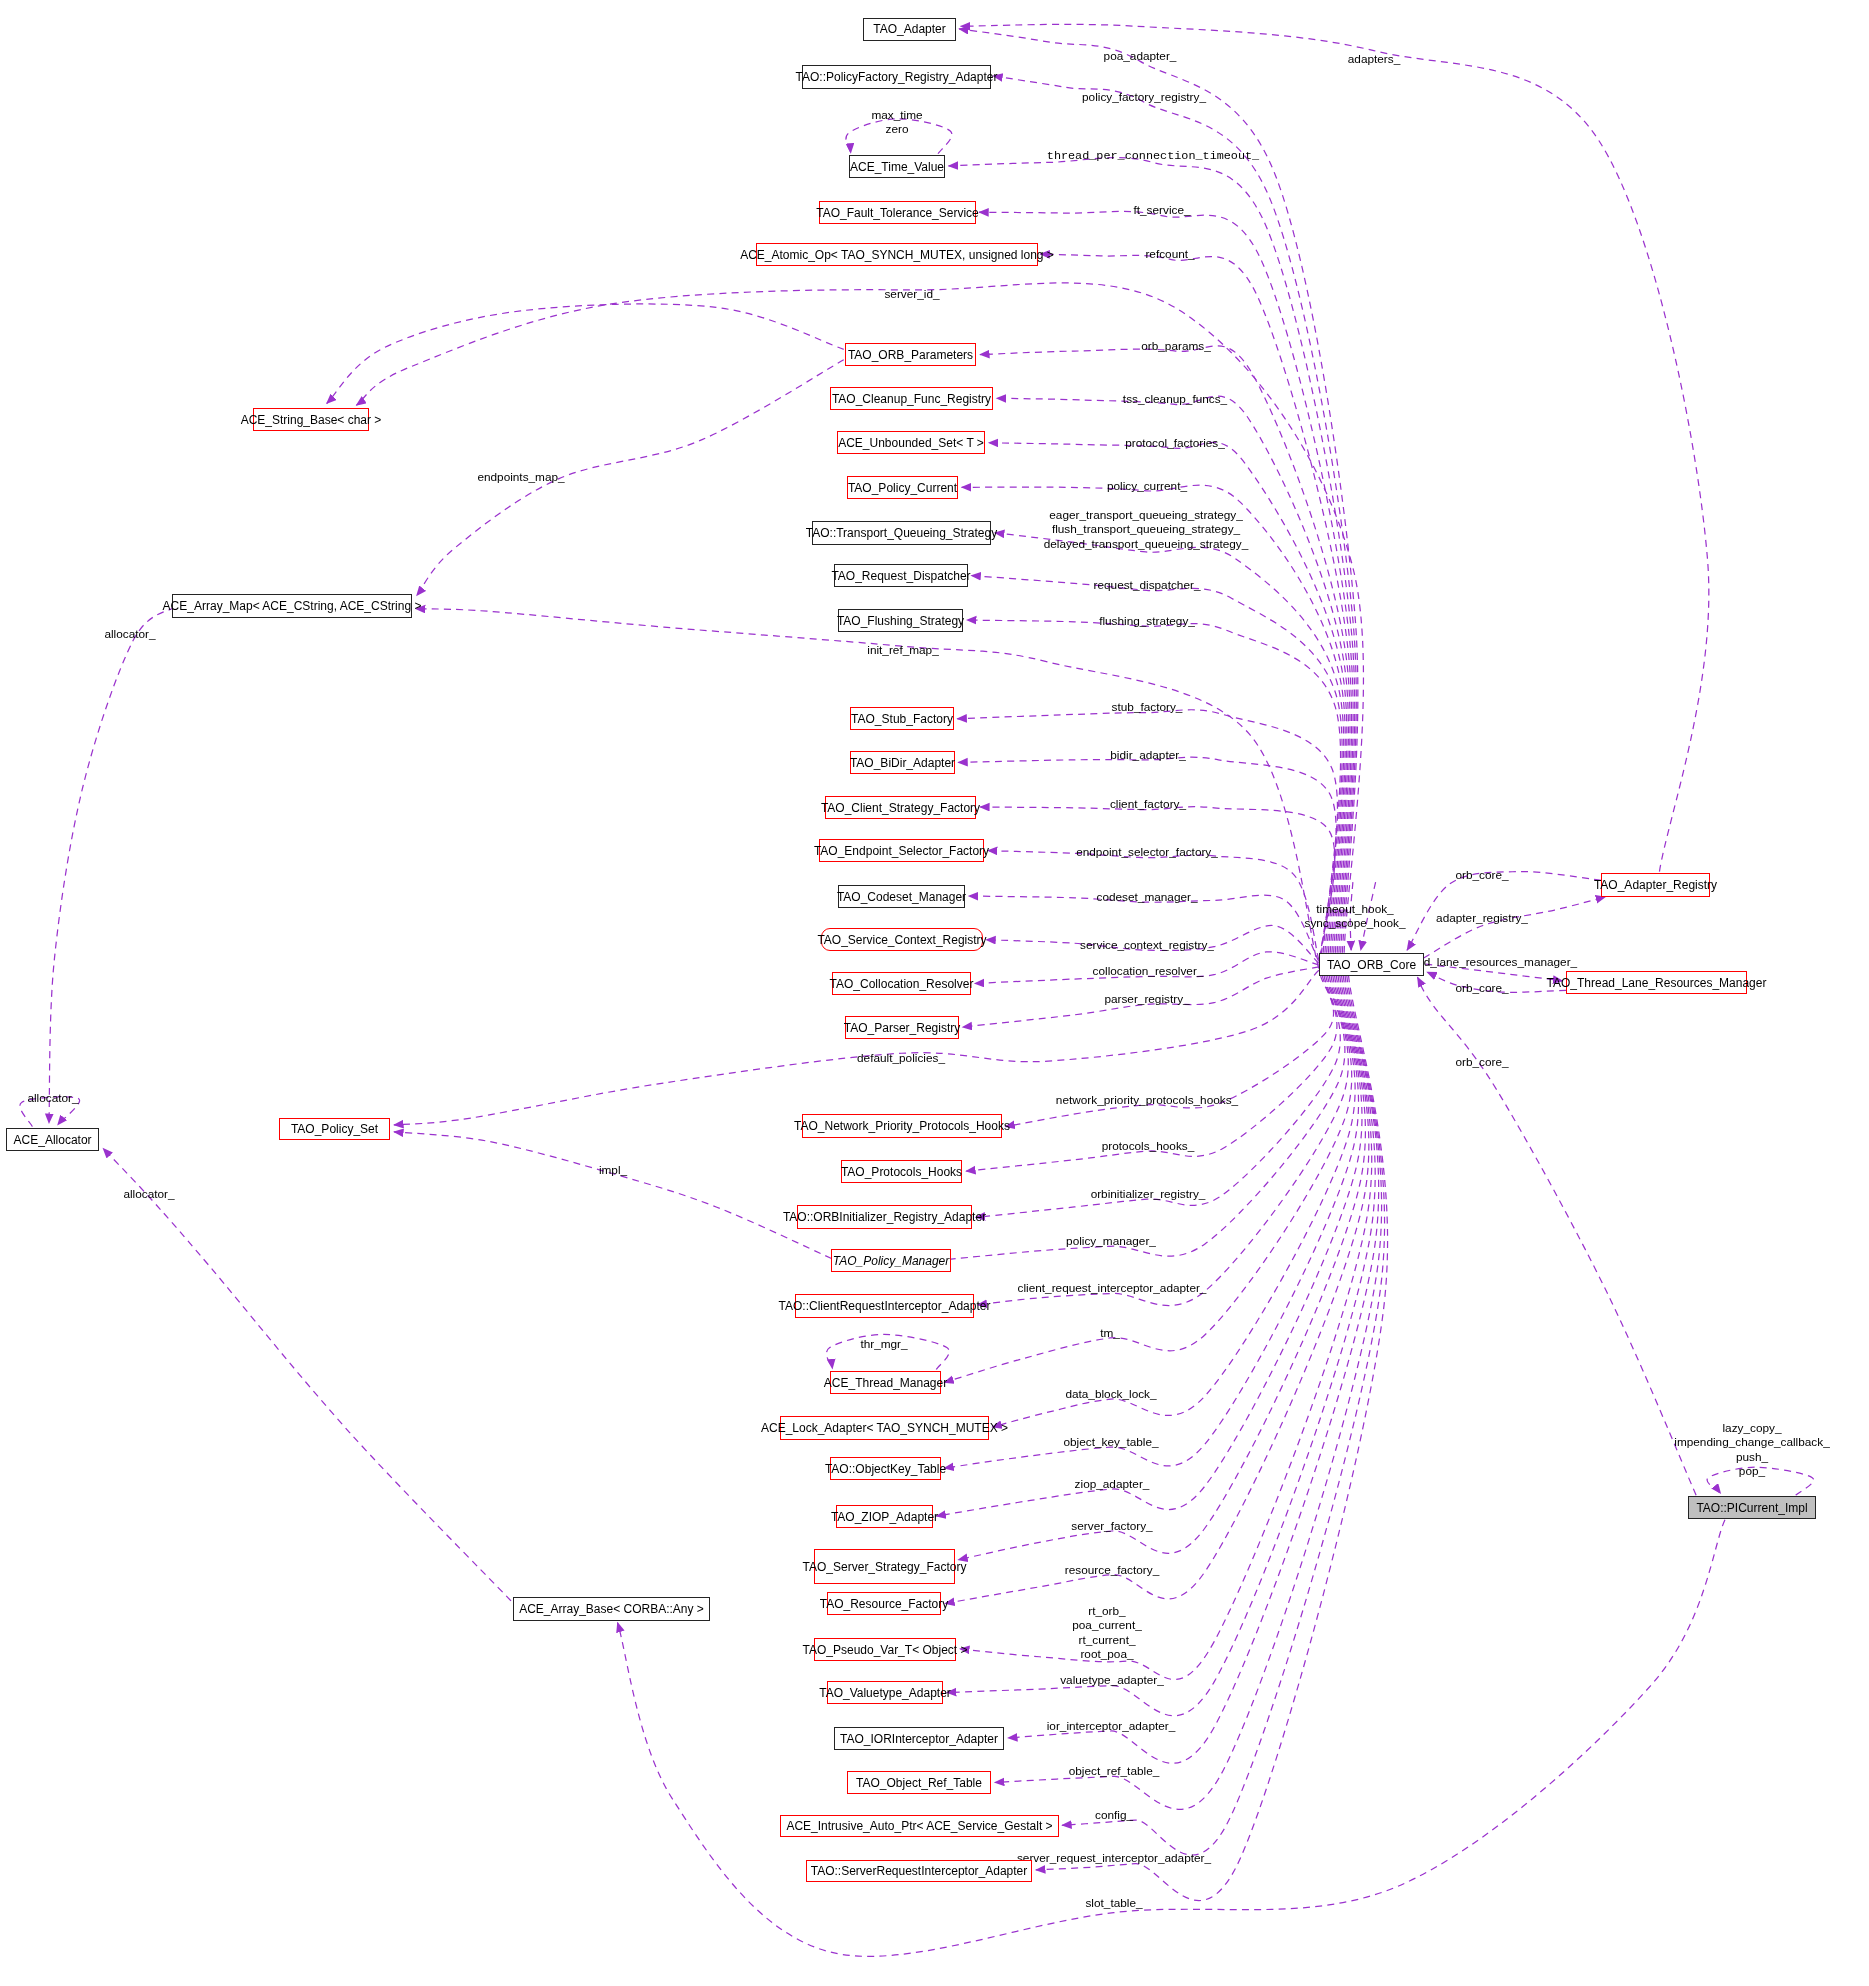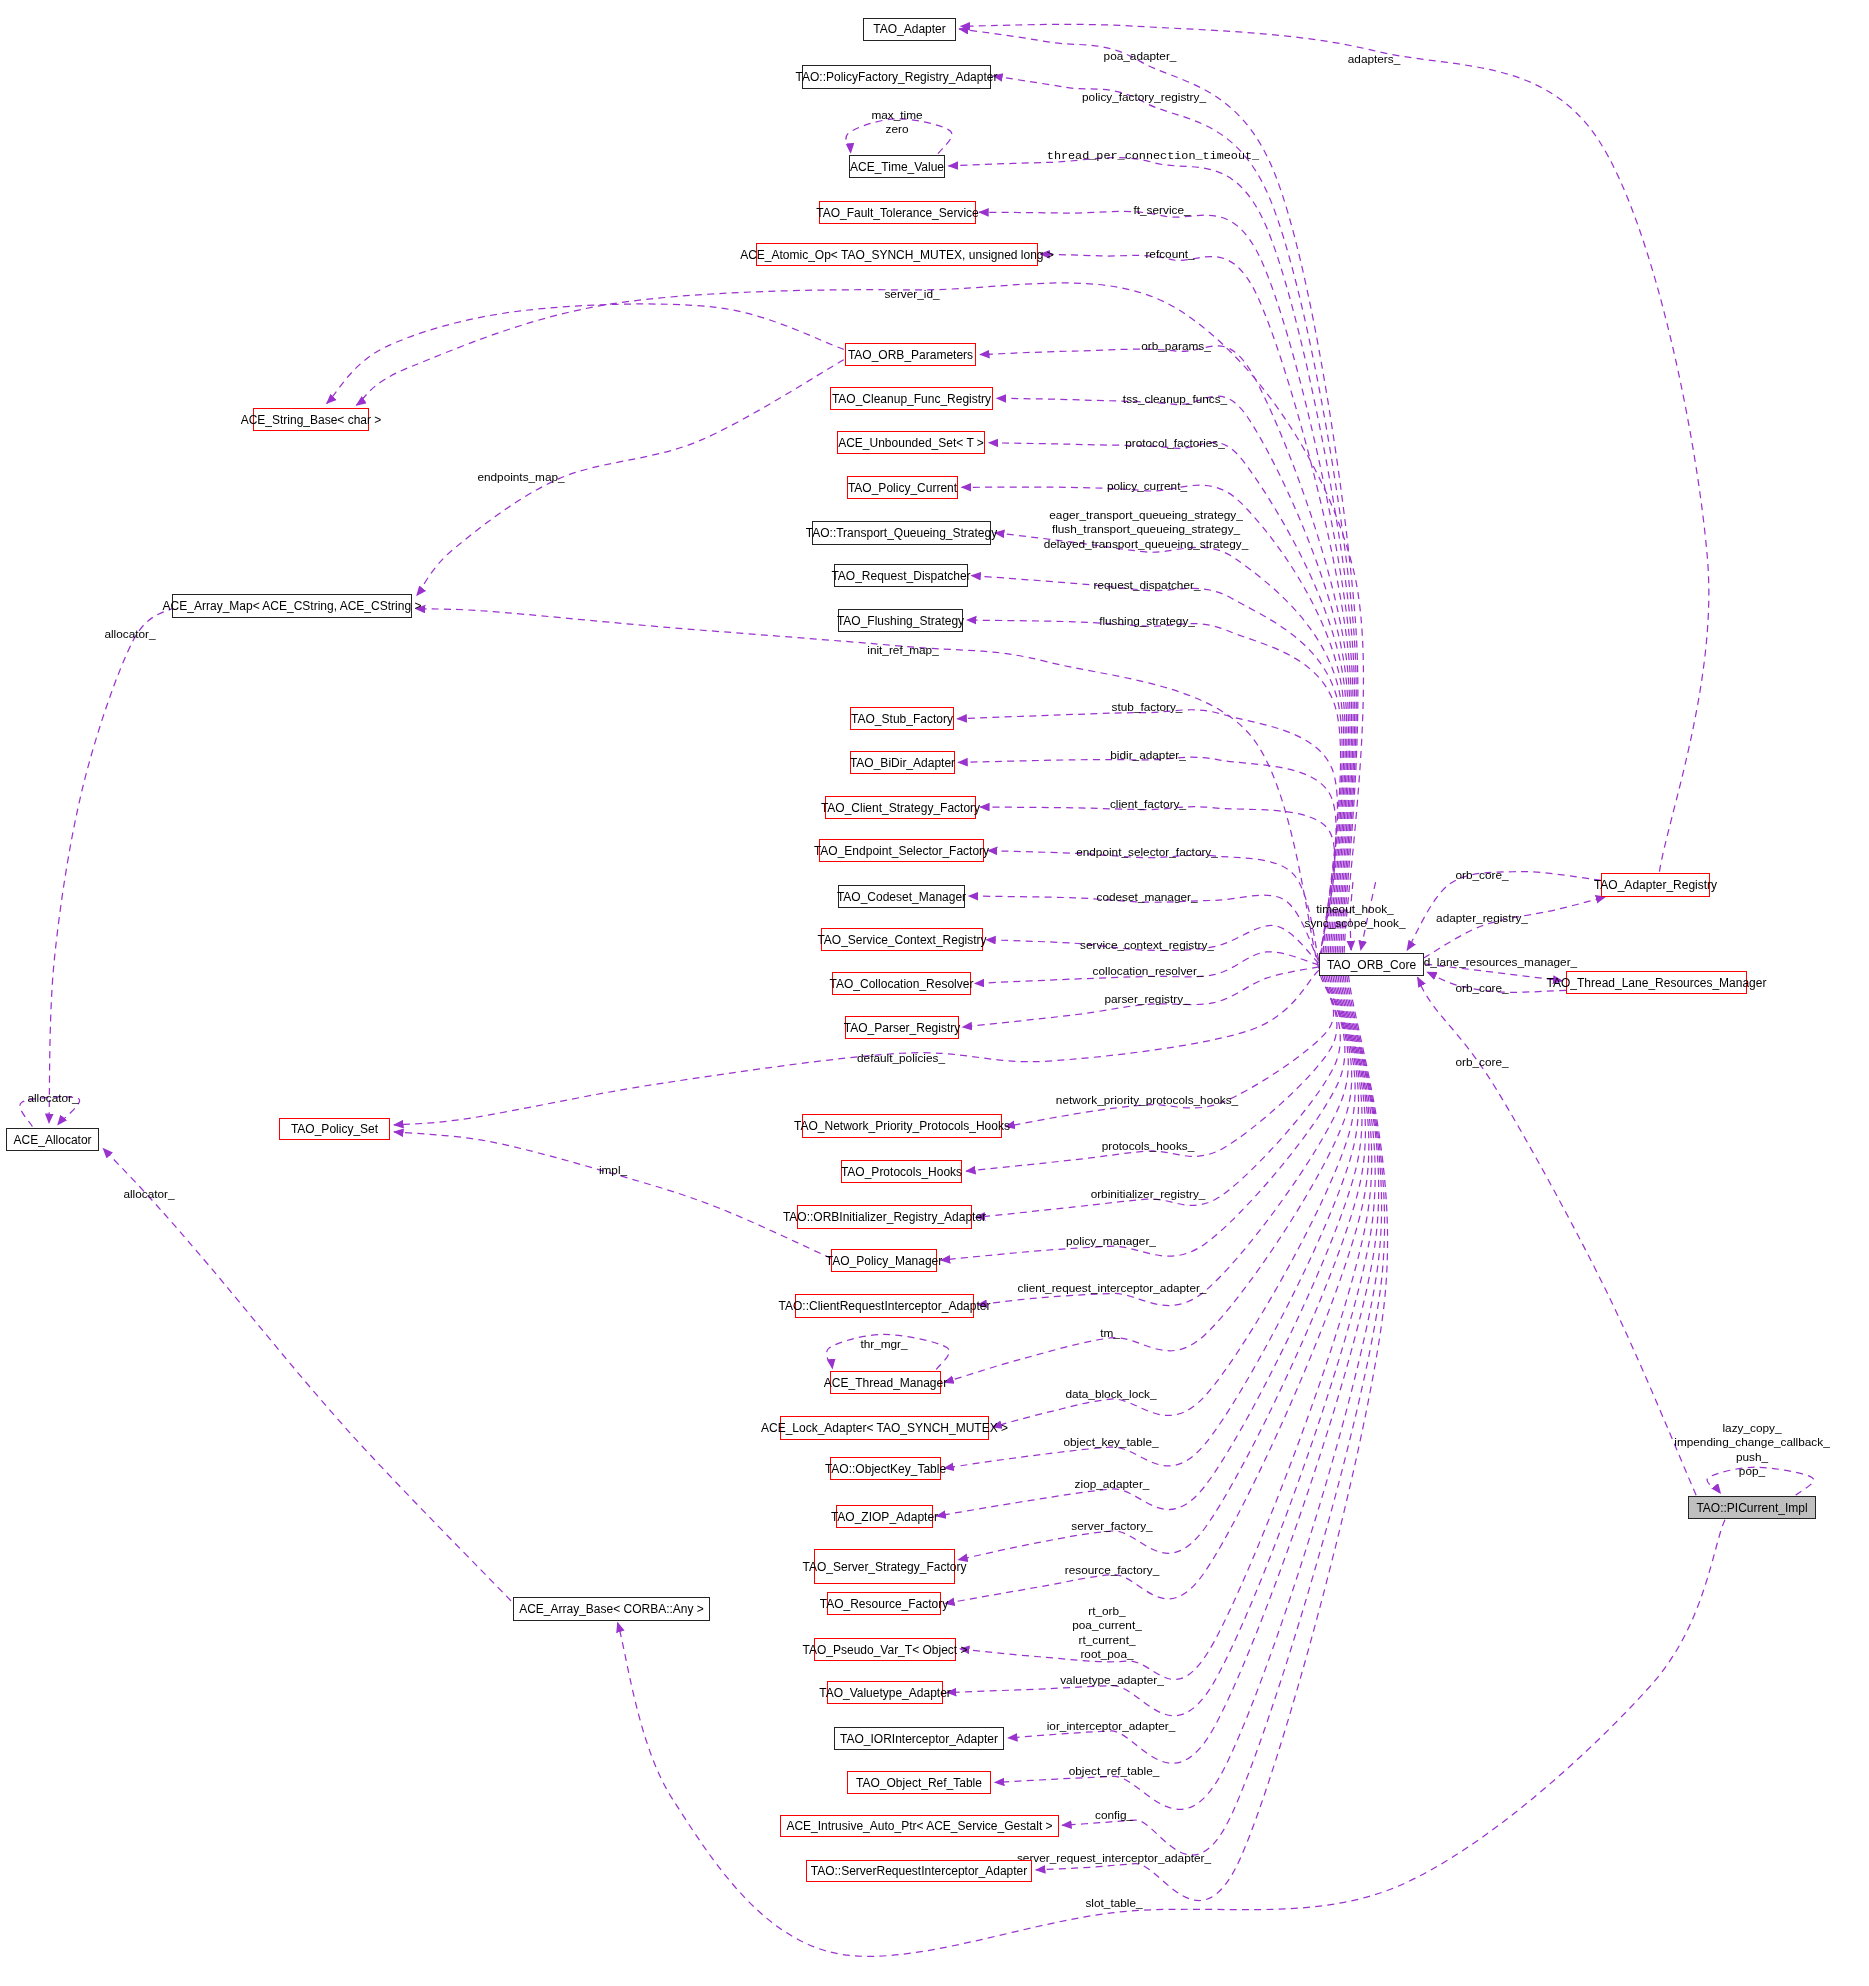--- a/index.html
+++ b/index.html
@@ -167,27 +167,27 @@
     <div class="node red" style="left: 837px; top: 431px; width: 148px; height: 23px;">ACE_Unbounded_Set&lt; T &gt;</div>
     <div class="node red" style="left: 847px; top: 476px; width: 111px; height: 23px;">TAO_Policy_Current</div>
     <div class="node " style="left: 812px; top: 521px; width: 179px; height: 23.6px;">TAO::Transport_Queueing_Strategy</div>
     <div class="node " style="left: 834px; top: 564px; width: 134px; height: 23px;">TAO_Request_Dispatcher</div>
     <div class="node " style="left: 838px; top: 609px; width: 125px; height: 23px;">TAO_Flushing_Strategy</div>
     <div class="node red" style="left: 850px; top: 707px; width: 104px; height: 23px;">TAO_Stub_Factory</div>
     <div class="node red" style="left: 850px; top: 751px; width: 105px; height: 23px;">TAO_BiDir_Adapter</div>
     <div class="node red" style="left: 825px; top: 796px; width: 151px; height: 23px;">TAO_Client_Strategy_Factory</div>
     <div class="node red" style="left: 819px; top: 839px; width: 165px; height: 23px;">TAO_Endpoint_Selector_Factory</div>
     <div class="node " style="left: 838px; top: 885px; width: 127px; height: 23px;">TAO_Codeset_Manager</div>
-    <div class="node red" style="left: 821px; top: 928px; width: 162px; height: 23px;">TAO_Service_Context_Registry</div>
+    <div class="node red" style="left: 821px; top: 928px; width: 162px; height: 23px; border-radius: 9px;">TAO_Service_Context_Registry</div>
     <div class="node red" style="left: 832px; top: 972px; width: 139px; height: 23px;">TAO_Collocation_Resolver</div>
     <div class="node red" style="left: 845px; top: 1016px; width: 114px; height: 23px;">TAO_Parser_Registry</div>
     <div class="node red" style="left: 802px; top: 1114px; width: 200px; height: 23.6px;">TAO_Network_Priority_Protocols_Hooks</div>
     <div class="node red" style="left: 841px; top: 1160px; width: 121px; height: 23px;">TAO_Protocols_Hooks</div>
     <div class="node red" style="left: 797px; top: 1205px; width: 175px; height: 23.6px;">TAO::ORBInitializer_Registry_Adapter</div>
-    <div class="node red" style="left: 831px; top: 1249px; width: 106px; height: 23px;">TAO_Policy_Manager</div>
+    <div class="node red" style="left: 831px; top: 1249px; width: 120px; height: 23px; font-style: italic;">TAO_Policy_Manager</div>
     <div class="node red" style="left: 795px; top: 1294px; width: 179px; height: 23.6px;">TAO::ClientRequestInterceptor_Adapter</div>
     <div class="node red" style="left: 830px; top: 1371px; width: 111px; height: 23px;">ACE_Thread_Manager</div>
     <div class="node red" style="left: 780px; top: 1416px; width: 209px; height: 23.6px;">ACE_Lock_Adapter&lt; TAO_SYNCH_MUTEX &gt;</div>
     <div class="node red" style="left: 830px; top: 1457px; width: 111px; height: 23px;">TAO::ObjectKey_Table</div>
     <div class="node red" style="left: 836px; top: 1505px; width: 97px; height: 23px; text-align: right;">TAO_ZIOP_Adapter</div>
     <div class="node red" style="left: 814px; top: 1549px; width: 141px; height: 35px;">TAO_Server_Strategy_Factory</div>
     <div class="node red" style="left: 827px; top: 1592px; width: 114px; height: 23px;">TAO_Resource_Factory</div>
     <div class="node red" style="left: 814px; top: 1638px; width: 142px; height: 23px;">TAO_Pseudo_Var_T&lt; Object &gt;</div>
     <div class="node red" style="left: 827px; top: 1681px; width: 116px; height: 23px;">TAO_Valuetype_Adapter</div>
     <div class="node " style="left: 834px; top: 1727px; width: 170px; height: 23px;">TAO_IORInterceptor_Adapter</div>

